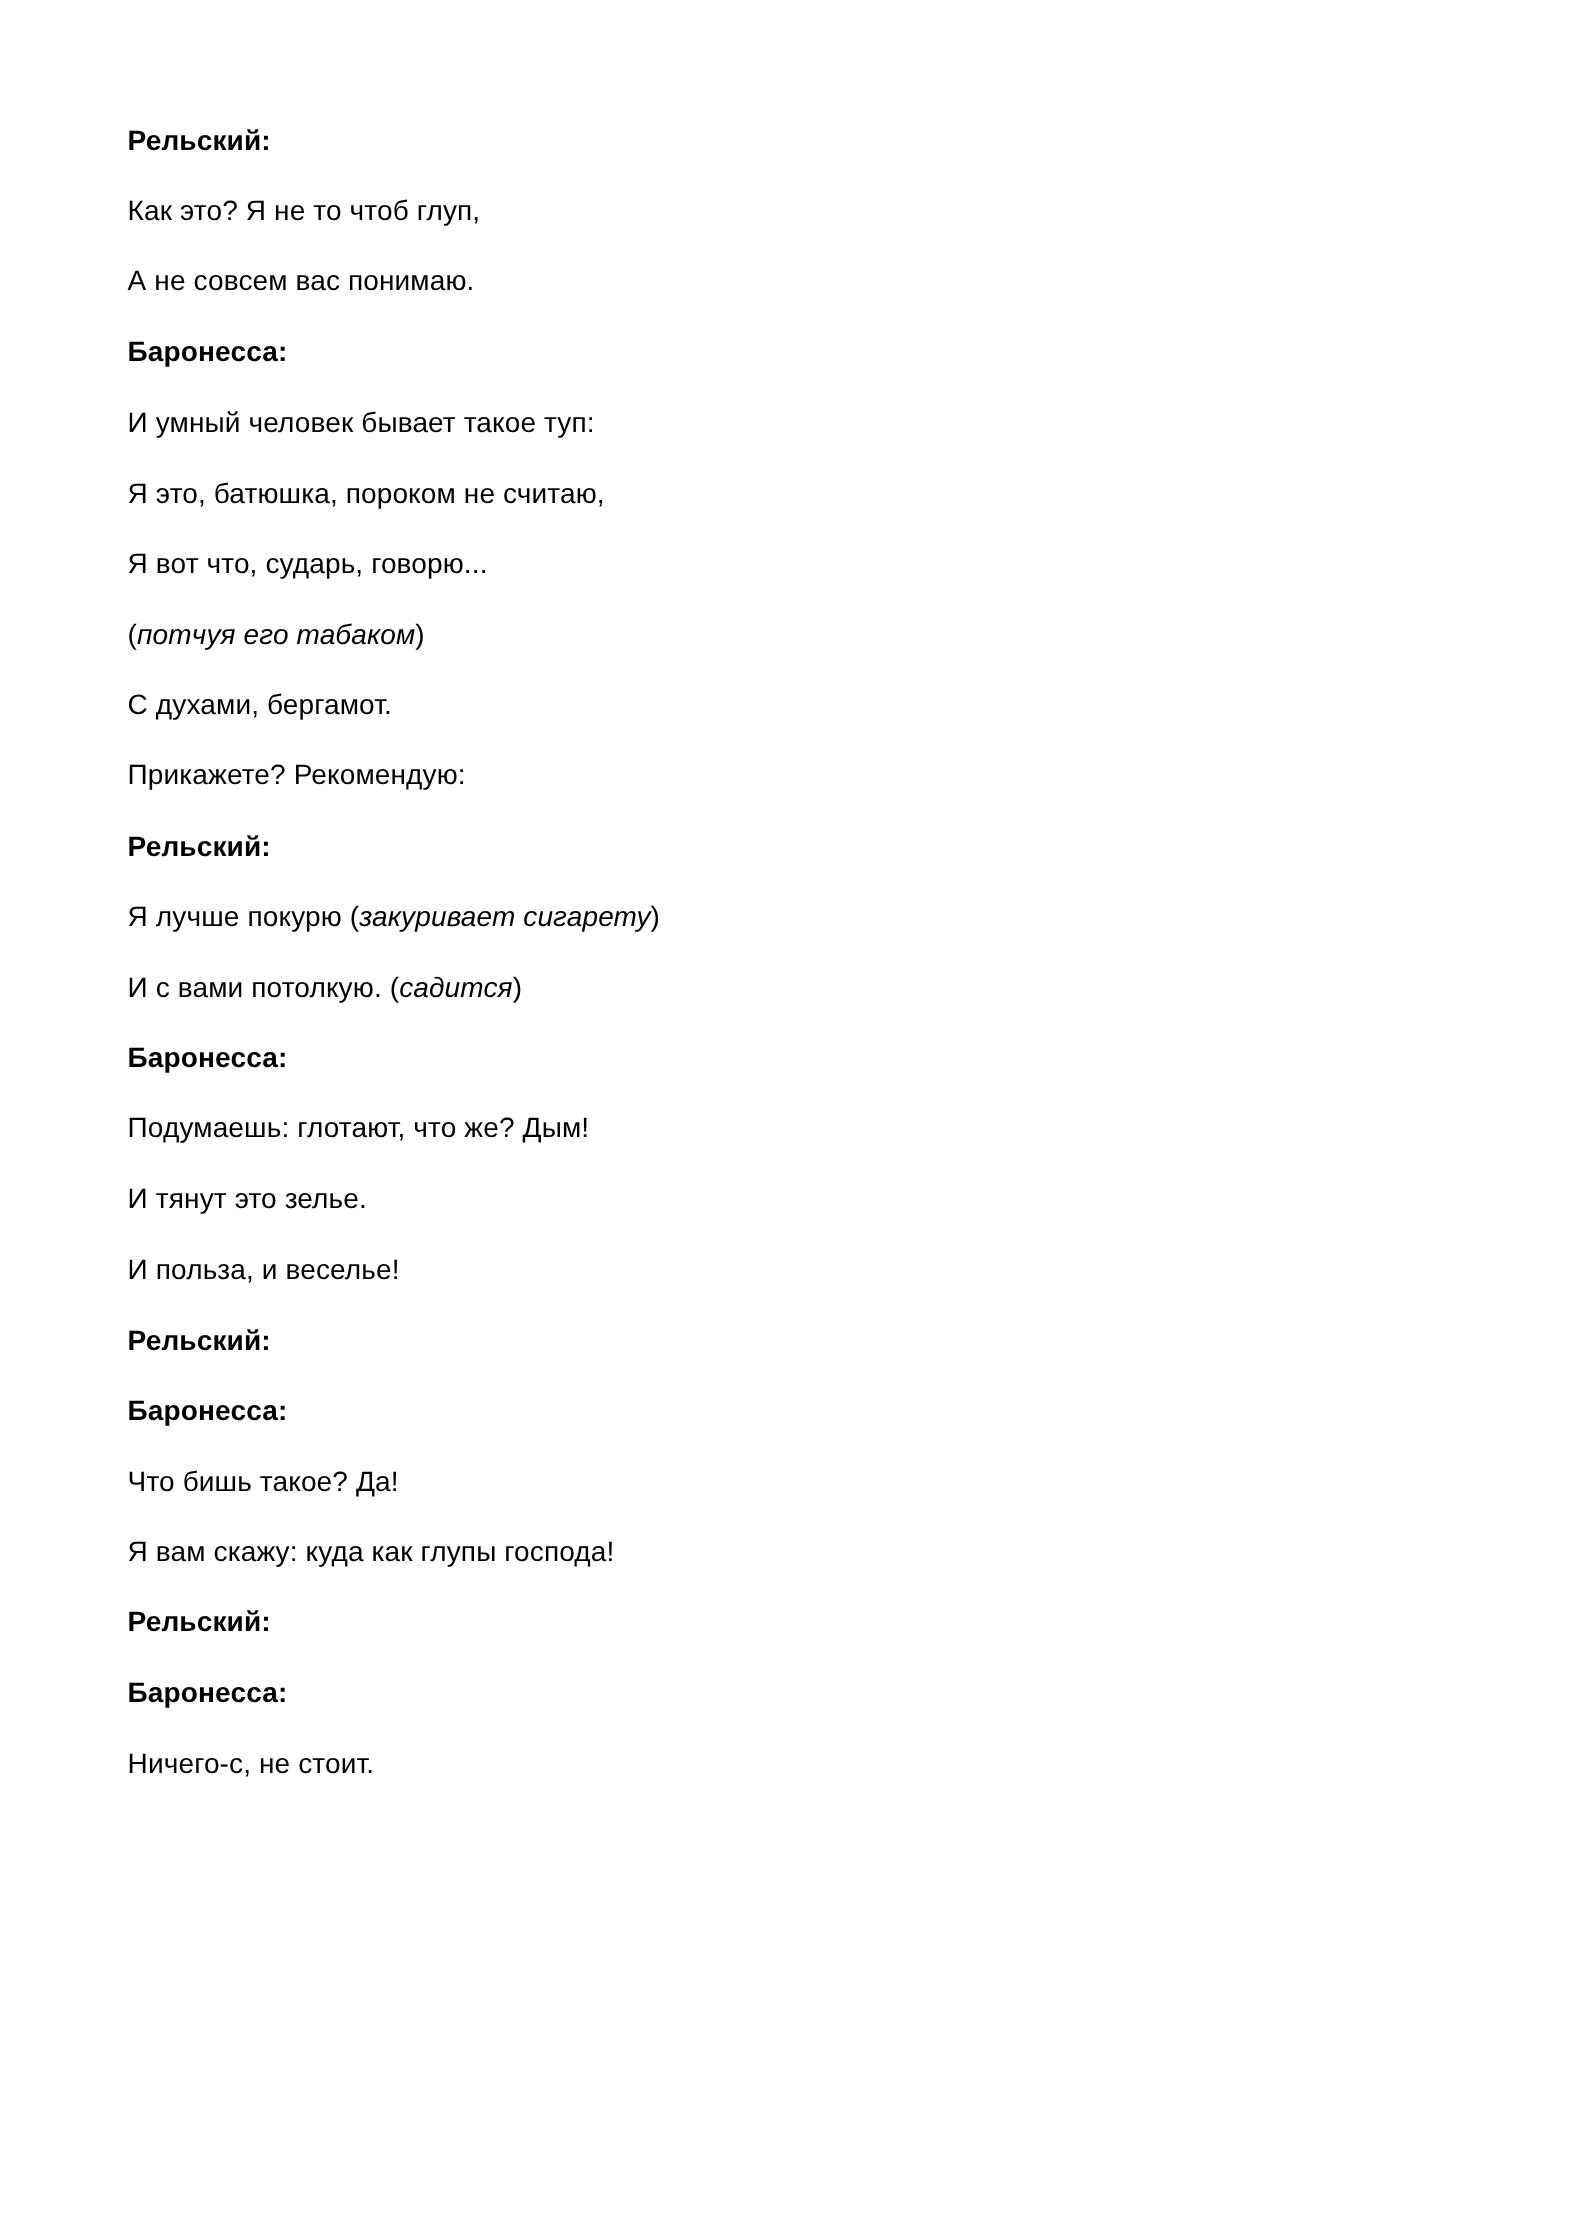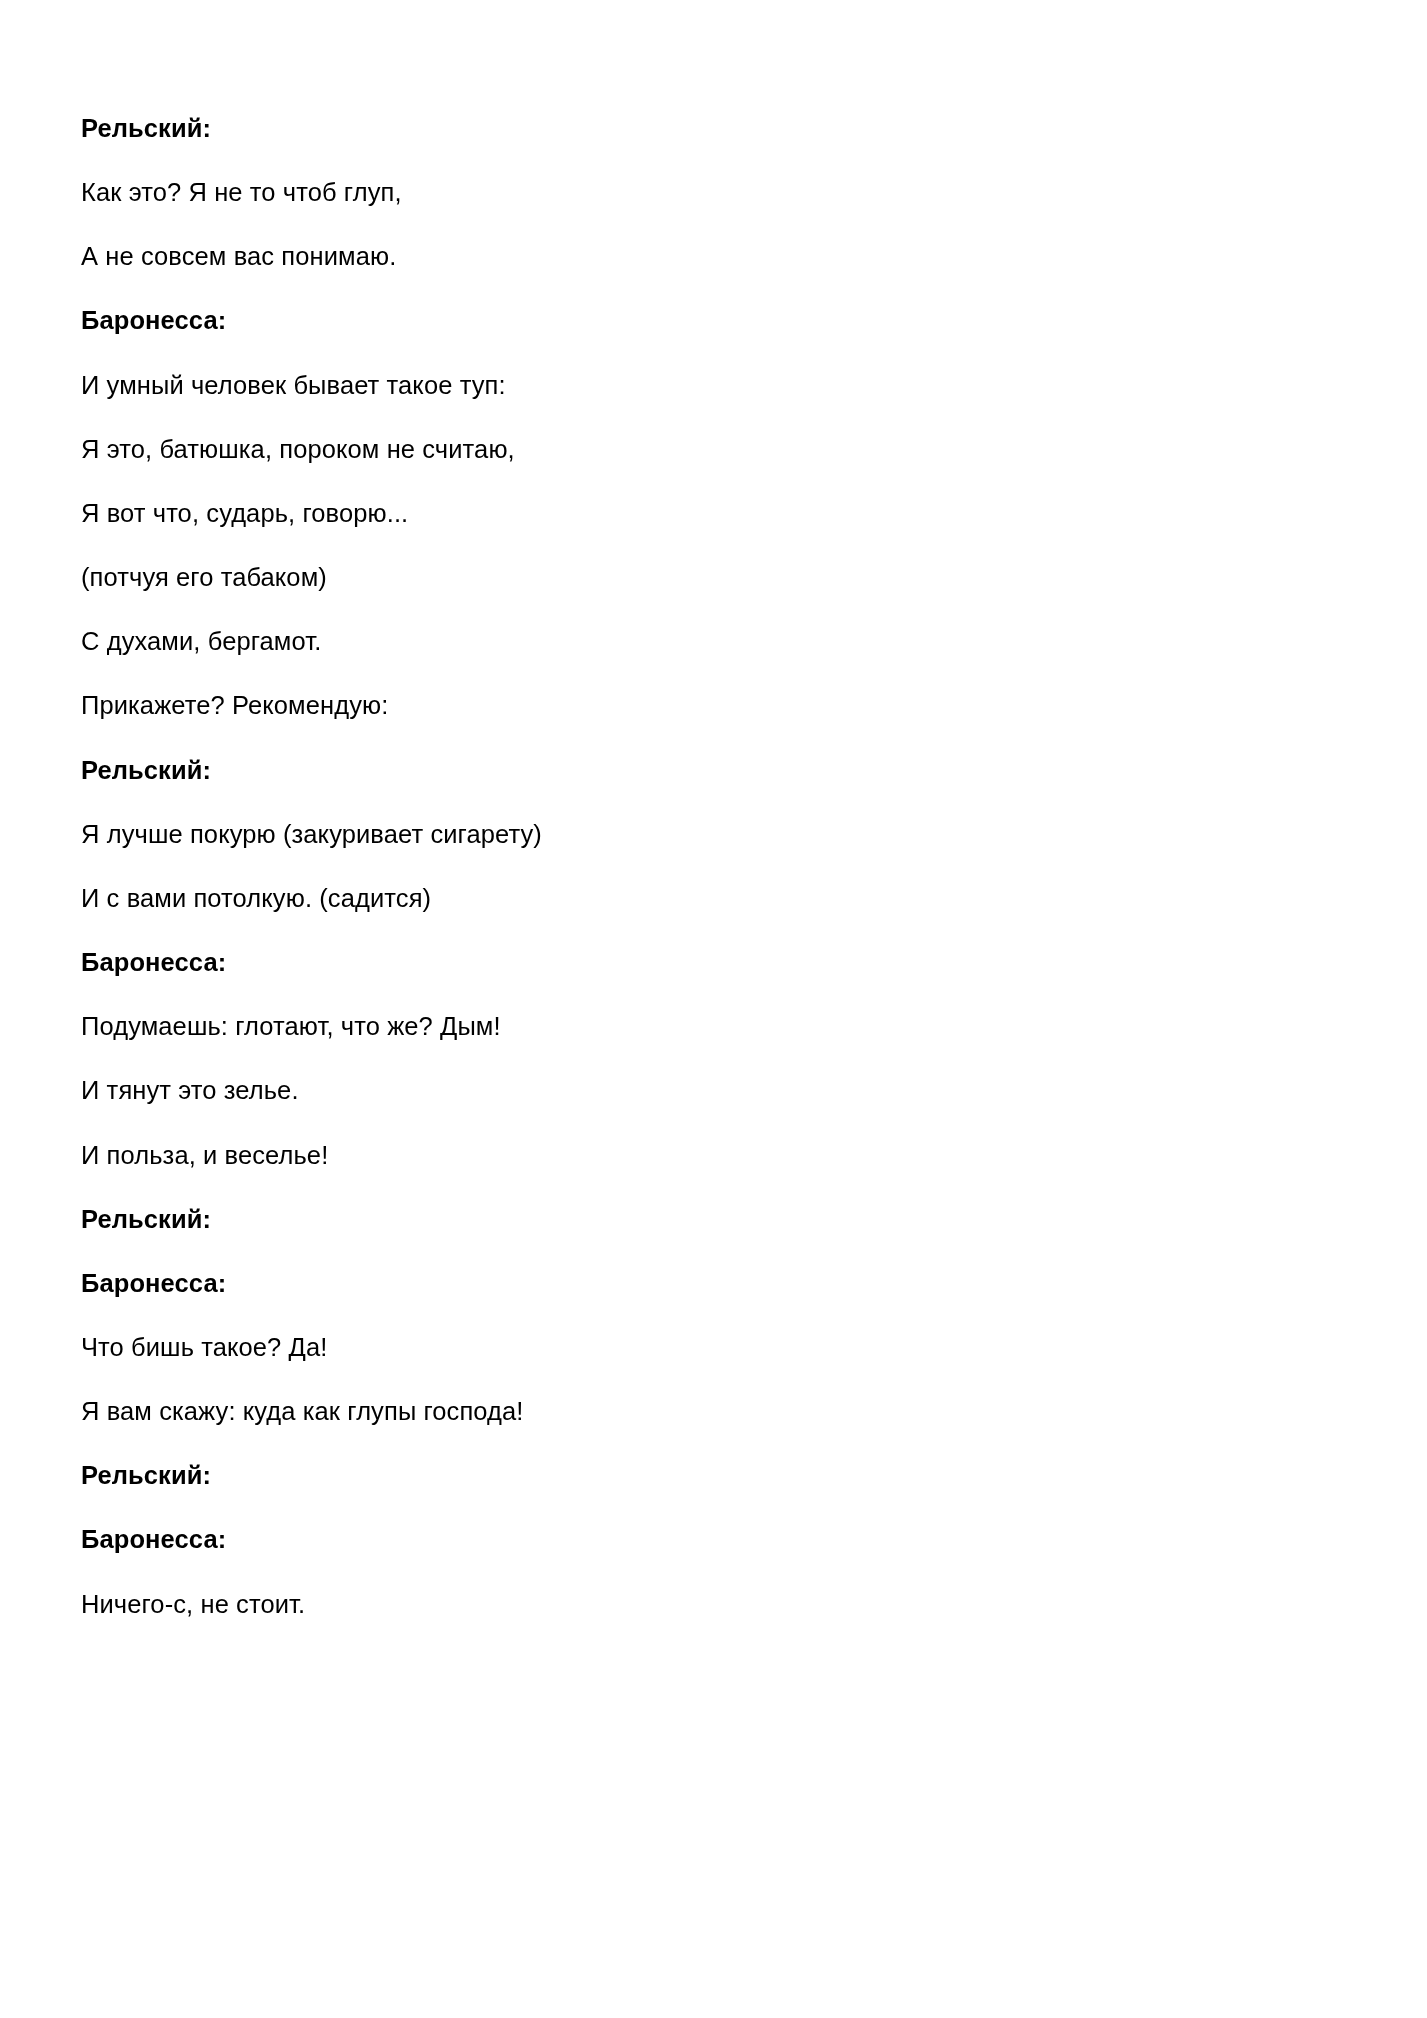--- a/index.html
+++ b/index.html
@@ -9,37 +9,38 @@
   }
   body {
     font-family: "Liberation Sans", sans-serif;
     color: #000000;
   }
   .page {
     width: 1363px;
     min-height: 2018px;
     background: #ffffff;
     box-sizing: border-box;
-    padding: 112px 180px 60px 81px;
+    padding: 112px 180px 60px 116px;
     position: relative;
   }
   .doc-body {
     display: block;
   }
   .line {
     font-size: 25.5px;
     line-height: 1.32;
     margin: 0 0 30.5px 0;
     letter-spacing: 0.1px;
     white-space: pre-wrap;
   }
   .speaker {
     font-weight: bold;
   }
   .stage {
+    font-style: italic;
   }
 </style>
 </head>
 <body>
 
 <div class="page">
   <div class="doc-body" id="doc-body">
       <p class="line speaker">Рельский:</p>
       <p class="line">Как это? Я не то чтоб глуп,</p>
       <p class="line">А не совсем вас понимаю.</p>

